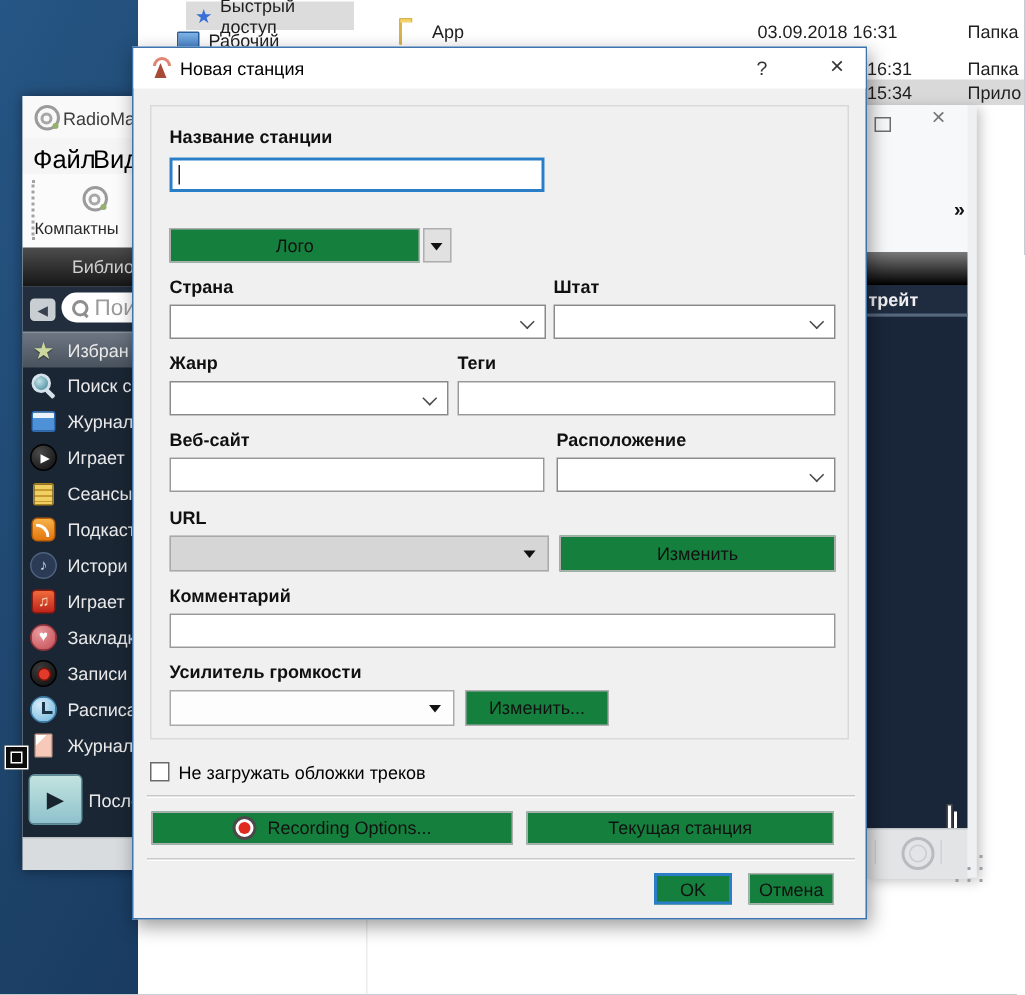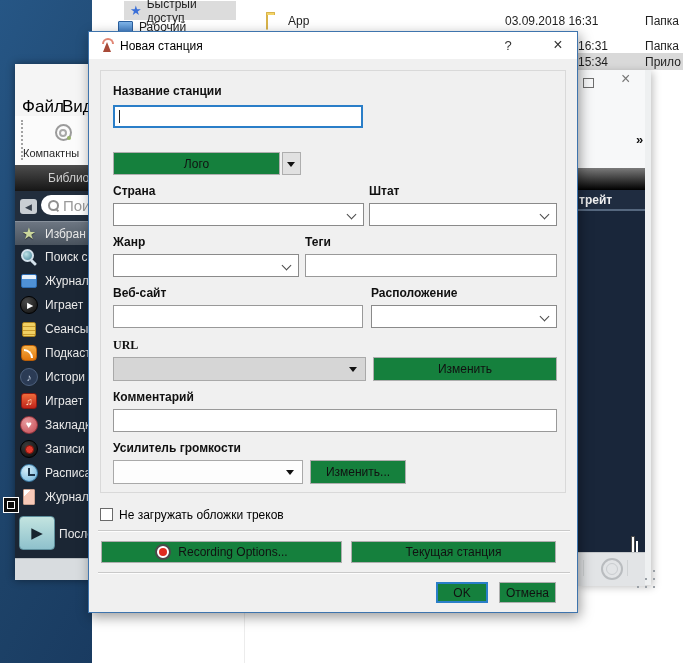--- a/index.html
+++ b/index.html
@@ -192,20 +192,24 @@
 
     <div class="file-row3-bg"></div>
     <span class="abs txt" style="left:486px;top:55px;">15:34</span>
     <span class="abs txt" style="left:553px;top:55px;">Прило</span>
 
     <div class="col-divider"></div>
   </div>
 
   <div class="radiomax">
     <div class="rm-under"></div>
+    <div class="rm-titlebar">
+      <span class="radio-logo-icon" style="left:8px;top:6px;"></span>
+      <span class="rm-title">RadioMa</span>
+    </div>
     <div class="rm-menubar">
       <span class="rm-menu-item" style="left:7px;">Файл</span>
       <span class="rm-menu-item" style="left:47px;">Вид</span>
     </div>
     <div class="rm-toolbar">
       <span class="toolbar-handle"></span>
       <span class="radio-logo-icon" style="left:40px;top:8px;position:absolute;"></span>
       <span class="rm-compact-label">Компактны</span>
     </div>
     <div class="rm-panel-header">
@@ -343,21 +347,21 @@
       </div>
     <input class="tb" style="left: 216px; top: 222px; width: 252px;">
 
     <span class="lbl" style="left:24px;top:254px;">Веб-сайт</span>
     <span class="lbl" style="left:282px;top:254px;">Расположение</span>
     <input class="tb" style="left: 24px; top: 273px; width: 250px;">
     <div class="combo" style="left:282px;top:273px;width:186px;">
       <span class="chev"></span>
       </div>
 
-    <span class="lbl" style="left:24px;top:306px;font-family:Liberation Serif, serif;">URL</span>
+    <span class="lbl" style="left:24px;top:306px;">URL</span>
     <div class="dropbtn" style="left:24px;top:325px;width:253px;">
       <span class="varrow"></span>
       </div>
     <div class="btn" style="left:284px;top:325px;width:184px;height:24px;">
       <span>Изменить</span>
       </div>
 
     <span class="lbl" style="left:24px;top:358px;">Комментарий</span>
     <input class="tb" style="left: 24px; top: 377px; width: 444px;">
 

